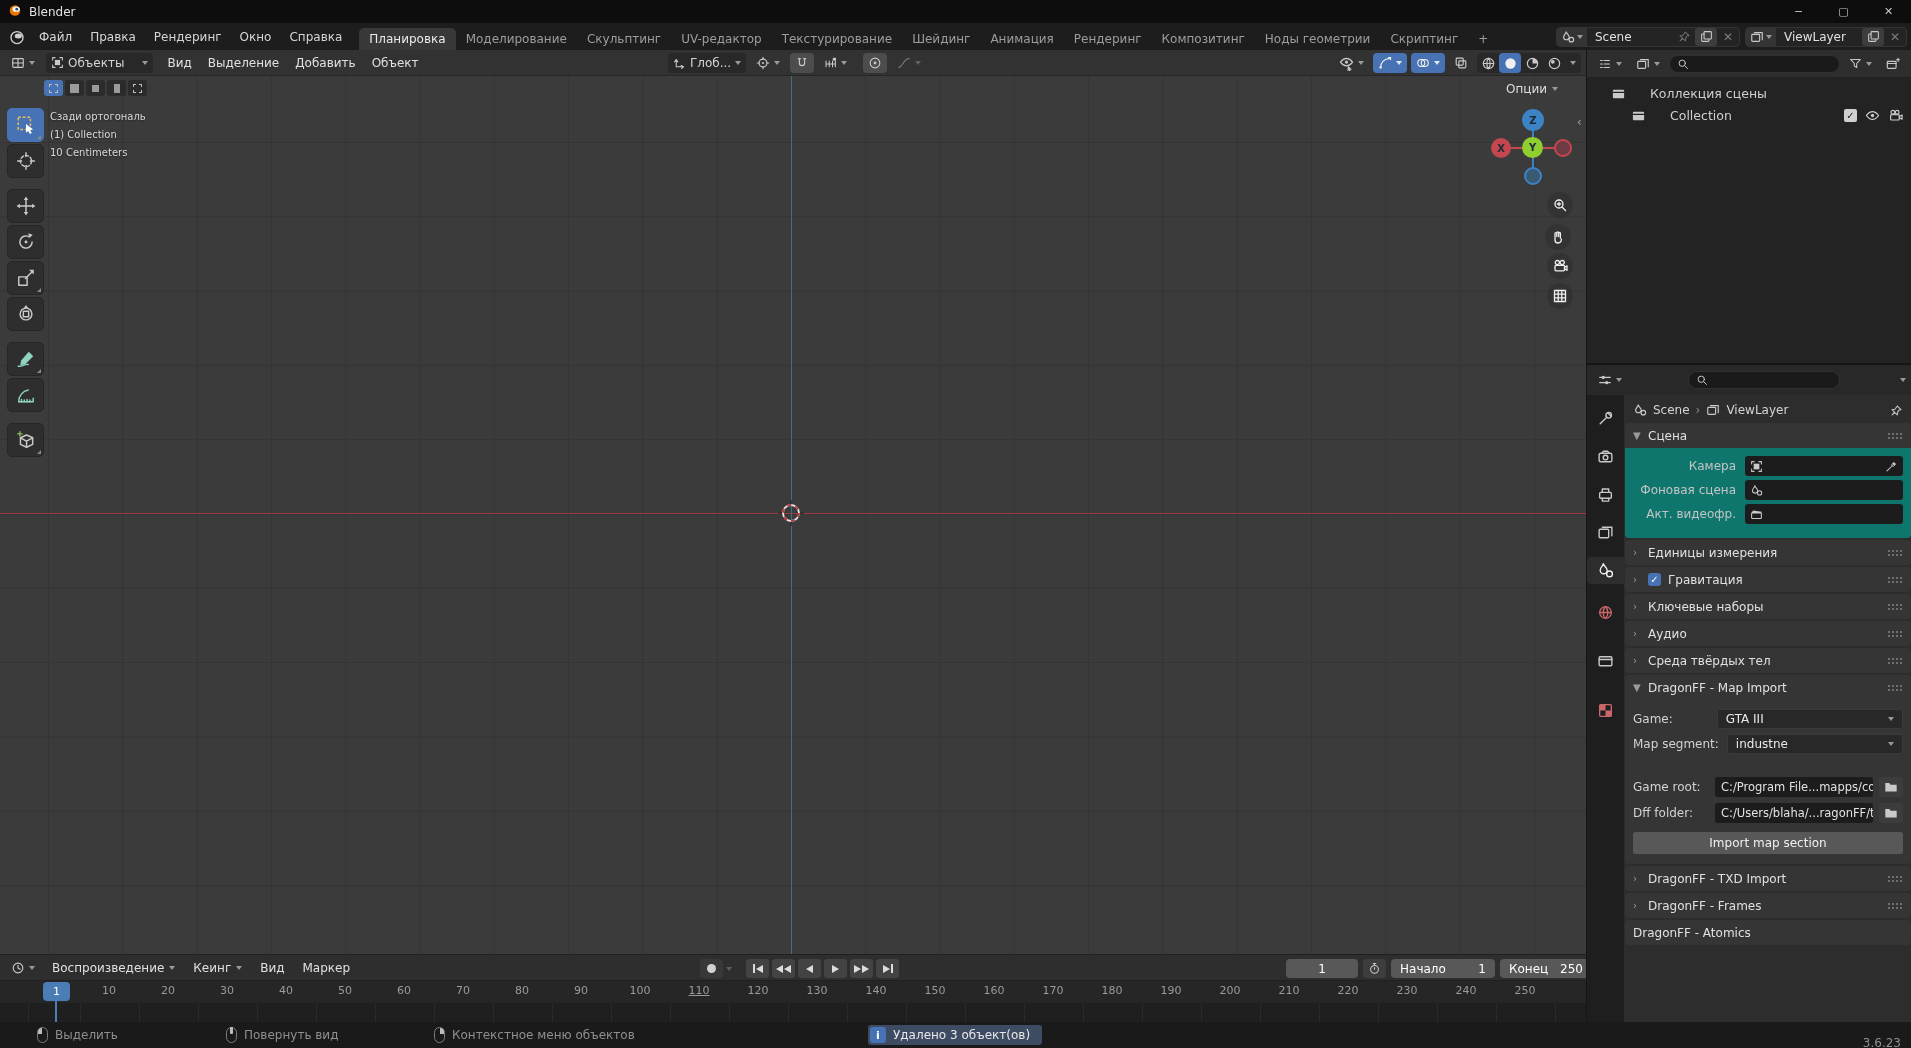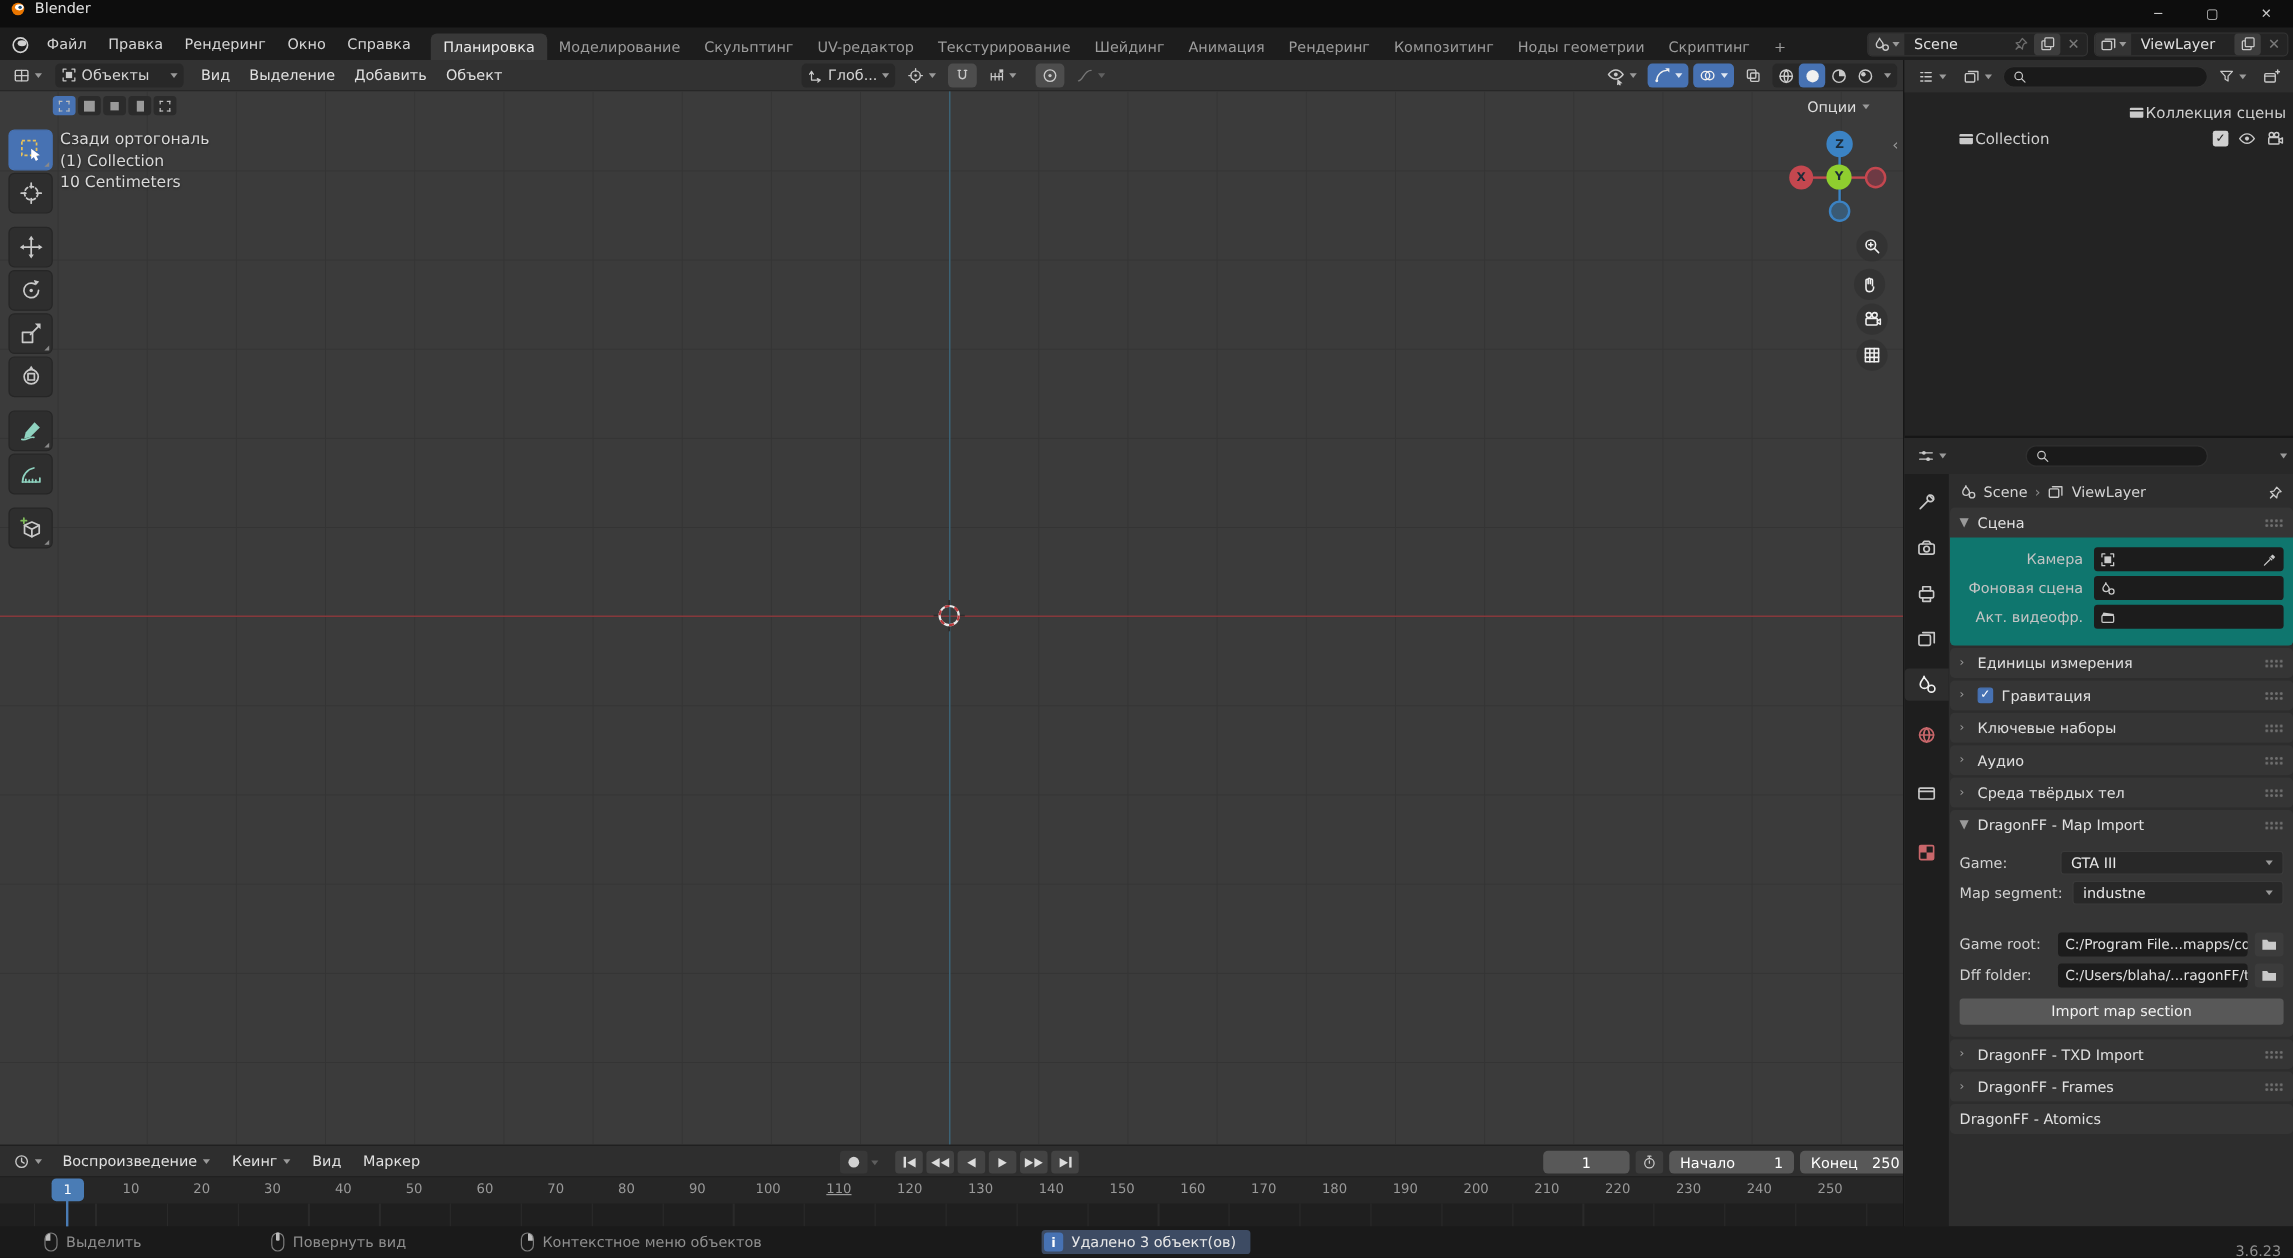--- a/index.html
+++ b/index.html
@@ -12,21 +12,21 @@
   svg.i * { stroke:#c9c9c9; fill:none; stroke-width:1.3; stroke-linecap:round; stroke-linejoin:round; }
   svg.i .f { fill:#c9c9c9; stroke:none; }
   svg.i.white * { stroke:#f0f0f0; } svg.i.white .f { fill:#f0f0f0; stroke:none; }
   svg.i.pink * { stroke:#c9676b; } svg.i.pink .f { fill:#c9676b; stroke:none; }
   svg.i.teal * { stroke:#8fd3c0; } svg.i.teal .f { fill:#8fd3c0; stroke:none; }
   .chev { width:0; height:0; border-left:3.5px solid transparent; border-right:3.5px solid transparent;
     border-top:4.5px solid #9a9a9a; display:inline-block; }
 
   
   .titlebar { position:absolute; left:0; top:0; width:100%; height:23px; background:#0d0d0d;
-    display:flex; align-items:flex-start; gap:7px; padding-left:8px; color:#e3e3e3; }
+    display:flex; align-items:center; gap:7px; padding-left:8px; color:#e3e3e3; }
   .win-buttons { margin-left:auto; display:flex; height:100%; }
   .win-btn { width:45px; height:100%; display:flex; align-items:center; justify-content:center;
     color:#c9c9c9; font-size:11px; }
 
   
   .topbar { position:absolute; left:0; top:23px; width:100%; height:27px; background:#1d1d1d;
     display:flex; align-items:center; padding:0 4px; }
   .menus { display:flex; align-items:center; }
   .menu-item { padding:4px 9px; border-radius:4px; color:#d6d6d6; }
   .ws-tabs { display:flex; align-items:center; height:100%; margin-left:8px; }
@@ -66,21 +66,21 @@
   .axis-x { position:absolute; left:0; right:0; top:437px; height:1px; background:var(--axis-x,#9b3a3e); }
   .axis-z { position:absolute; top:0; bottom:0; left:791px; width:1px; background:var(--axis-z,#3f6e86); }
 
   .mini-tools { position:absolute; left:44px; top:4px; display:flex; gap:2px; }
   .mini-btn { width:19px; height:16px; background:#2b2b2b; border-radius:3px;
     display:flex; align-items:center; justify-content:center; }
   .mini-btn.active { background:#4772b3; }
   .mini-glyph { width:9px; height:9px; border:1px dashed #bdbdbd; }
   .mini-glyph.solid { background:#9a9a9a; border:none; }
 
-  .vp-text { position:absolute; left:50px; top:32px; color:#d9d9d9; font-size:13px;
+  .vp-text { position:absolute; left:50px; top:32px; color:#d9d9d9; font-size:10px;
     line-height:18px; text-shadow:0 1px 2px rgba(0,0,0,.45); }
 
   .toolbar { position:absolute; left:7px; top:32px; display:flex; flex-direction:column; gap:2px; }
   .tool-btn { position:relative; width:37px; height:34px; background:#2e2e2e; border:1px solid #262626;
     border-radius:5px; display:flex; align-items:center; justify-content:center; }
   .tool-btn.active { background:#4772b3; border-color:#4772b3; }
   .tool-btn.sub:after { content:""; position:absolute; right:2px; bottom:2px; width:0; height:0;
     border-left:4px solid transparent; border-bottom:4px solid #8a8a8a; }
   .tgap { height:7px; }
 
@@ -123,21 +123,21 @@
   .playhead-line { position:absolute; left:55px; top:19px; bottom:0; width:2px;
     background:var(--playhead,#4a7cb5); z-index:1; }
 
   
   .right-col { position:absolute; left:1586px; top:50px; width:325px; height:972px; background:#232323;
     border-left:1px solid #161616; }
   .outliner-header { height:27px; background:#2e2e2e; display:flex; align-items:center; gap:4px; padding:0 6px; }
   .search-pill { flex:1; height:18px; background:#1a1a1a; border:1px solid #303030; border-radius:9px;
     display:flex; align-items:center; gap:4px; padding:0 7px; }
   .outliner-body { height:284px; padding-top:5px; color:#cfcfcf; font-size:12.5px; }
-  .out-row { display:flex; align-items:center; gap:0; height:22px; padding:0 6px;justify-content:flex-end; }
+  .out-row { display:flex; align-items:center; gap:24px; height:22px; padding:0 6px; }
   .chk-light { width:13px; height:13px; background:#d0d0d0; border-radius:2px; color:#222;
     font-size:10px; display:flex; align-items:center; justify-content:center; font-weight:bold; }
 
   .props { position:absolute; left:0; top:313px; width:325px; bottom:0; background:#2d2d2d;
     border-top:2px solid #161616; display:flex; flex-direction:column; }
   .props-header { height:30px; background:#282828; display:flex; align-items:center; gap:6px; padding:0 6px; }
   .props-body { flex:1; display:flex; overflow:hidden; }
   .props-tabs { width:37px; background:#1e1e1e; display:flex; flex-direction:column; align-items:center;
     padding-top:10px; }
   .ptab { width:33px; height:27px; margin-bottom:11px; display:flex; align-items:center; justify-content:center;

